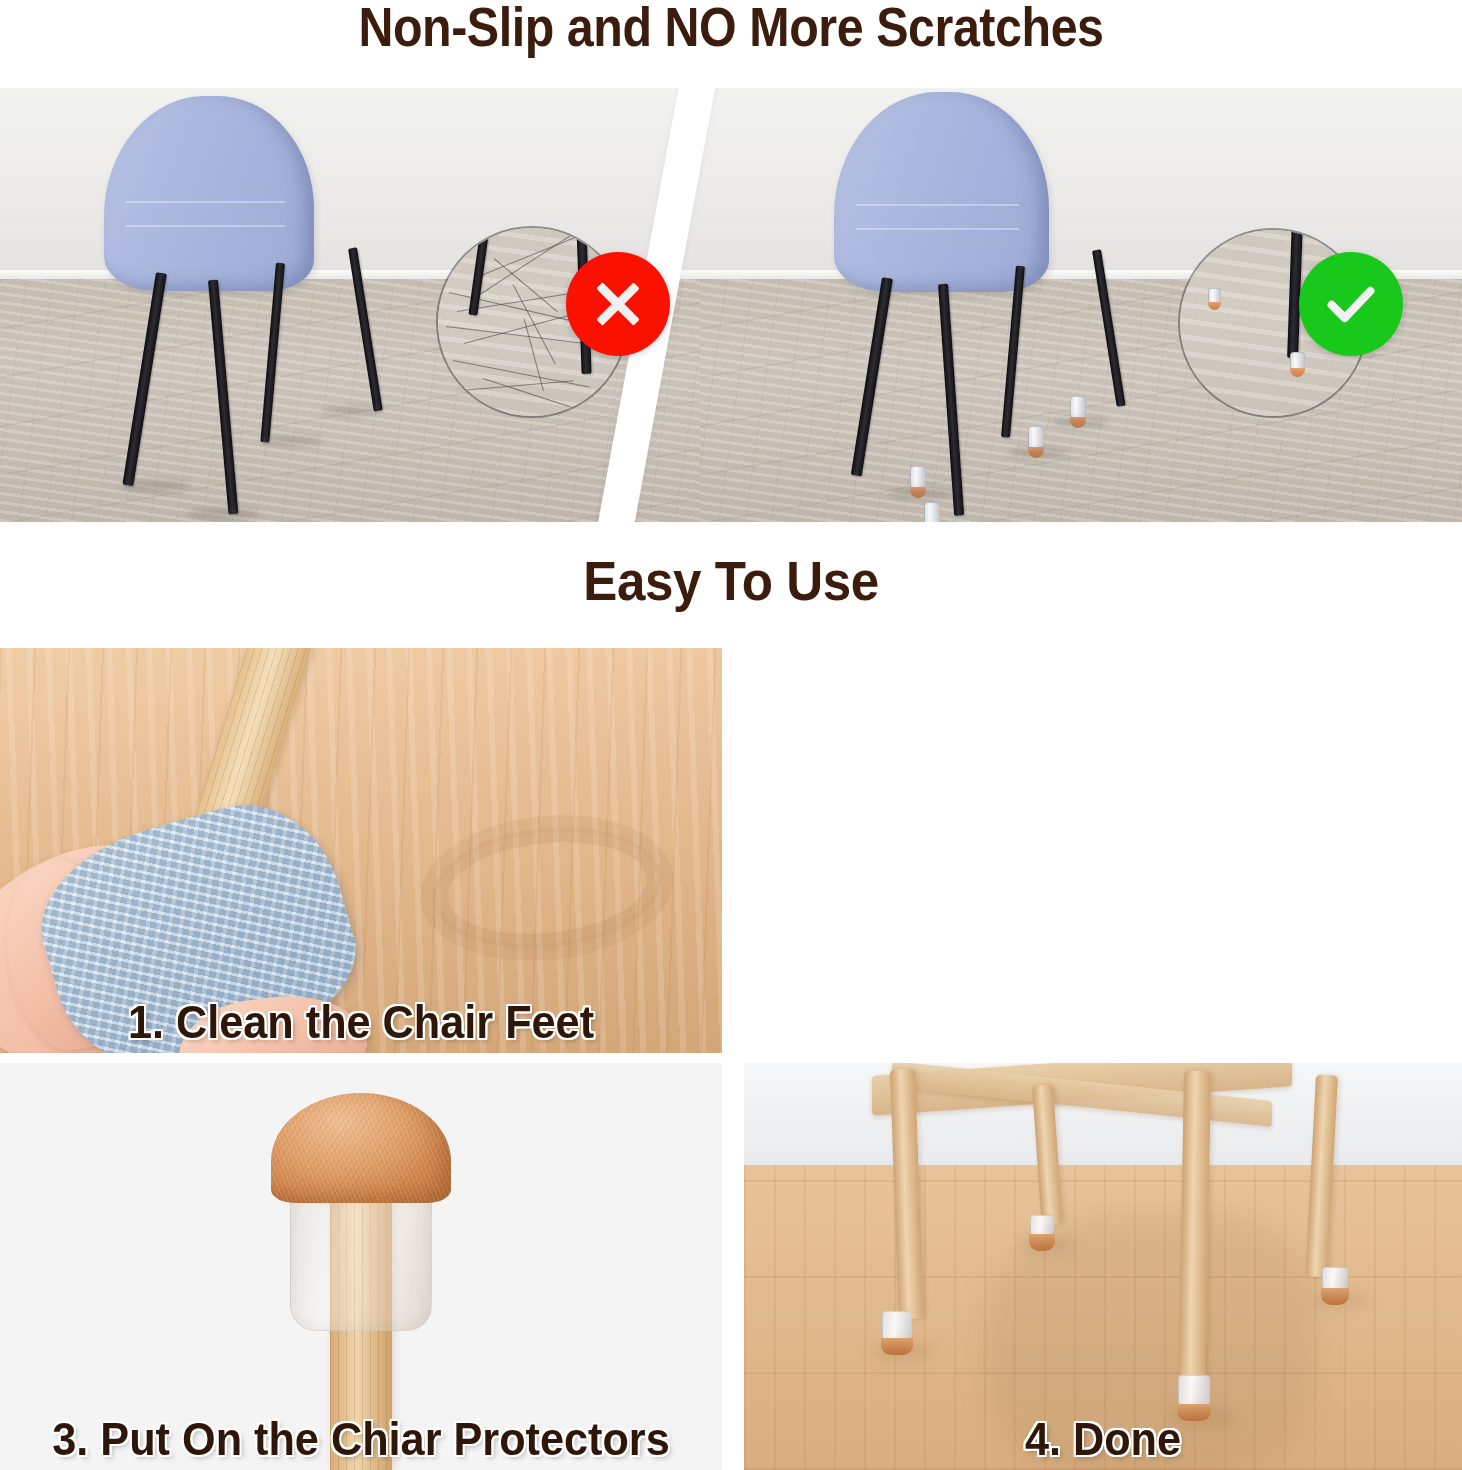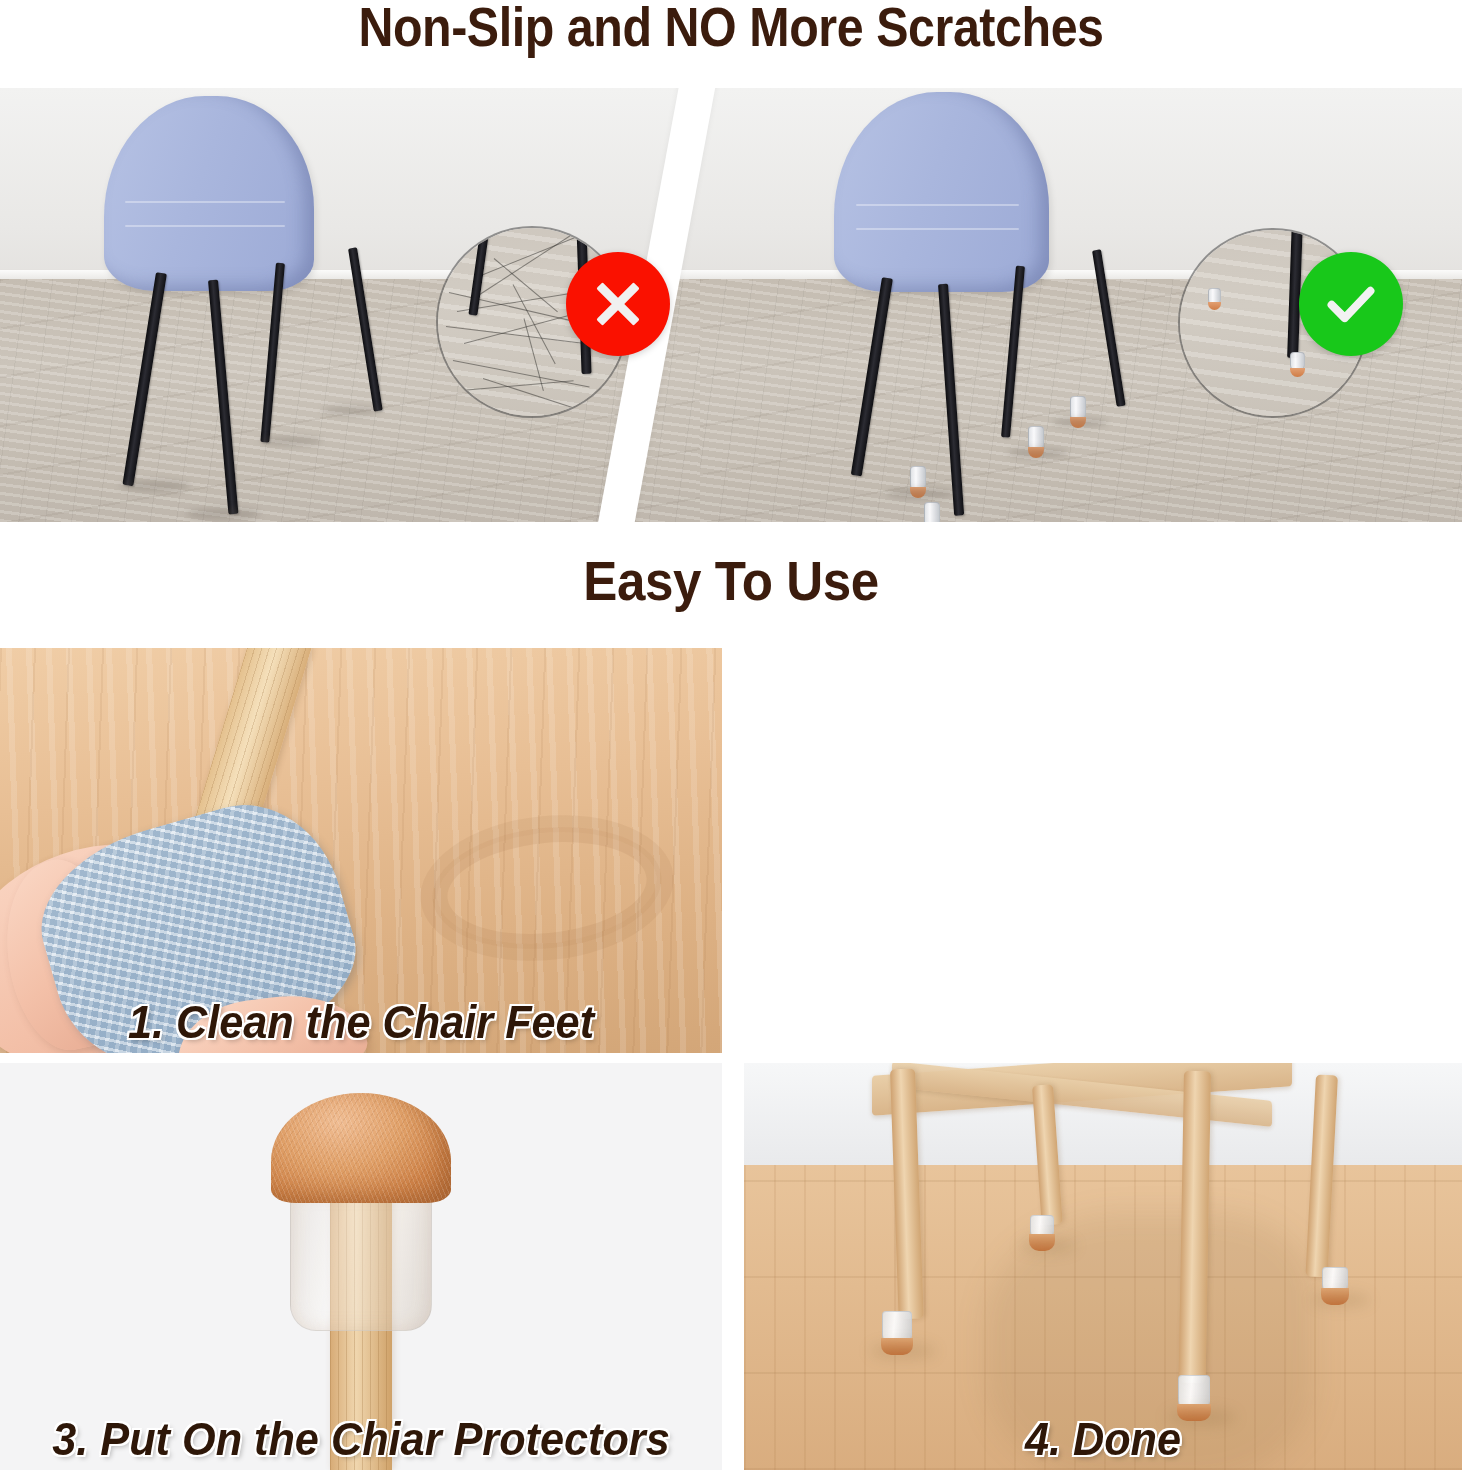--- a/index.html
+++ b/index.html
@@ -142,21 +142,21 @@
   #badge-check{ left:1299px; top:164px; background:#18C81A; }
   .badge svg{ width:58px; height:58px; display:block; }
 
   
   #steps{
     position:absolute; left:0; top:648px; width:1462px; height:822px;
     display:grid;
     grid-template-columns:722px 740px;
     grid-template-rows:405px 417px;
   }
-  .cell{ position:relative; overflow:hidden; background:#fff;font-style:italic; }
+  .cell{ position:relative; overflow:hidden; background:#fff; }
   #cell-1{ grid-column:1; grid-row:1; }
   #cell-2{ grid-column:2; grid-row:1; padding-left:22px; }
   #cell-3{ grid-column:1; grid-row:2; }
   #cell-4{ grid-column:2; grid-row:2; padding-left:22px; padding-top:10px; }
   .photo{ position:absolute; inset:0; overflow:hidden; }
   #cell-2 .photo{ left:22px; }
   #cell-3 .photo{ top:10px; }
   #cell-4 .photo{ left:22px; top:10px; }
 
   .caption{

